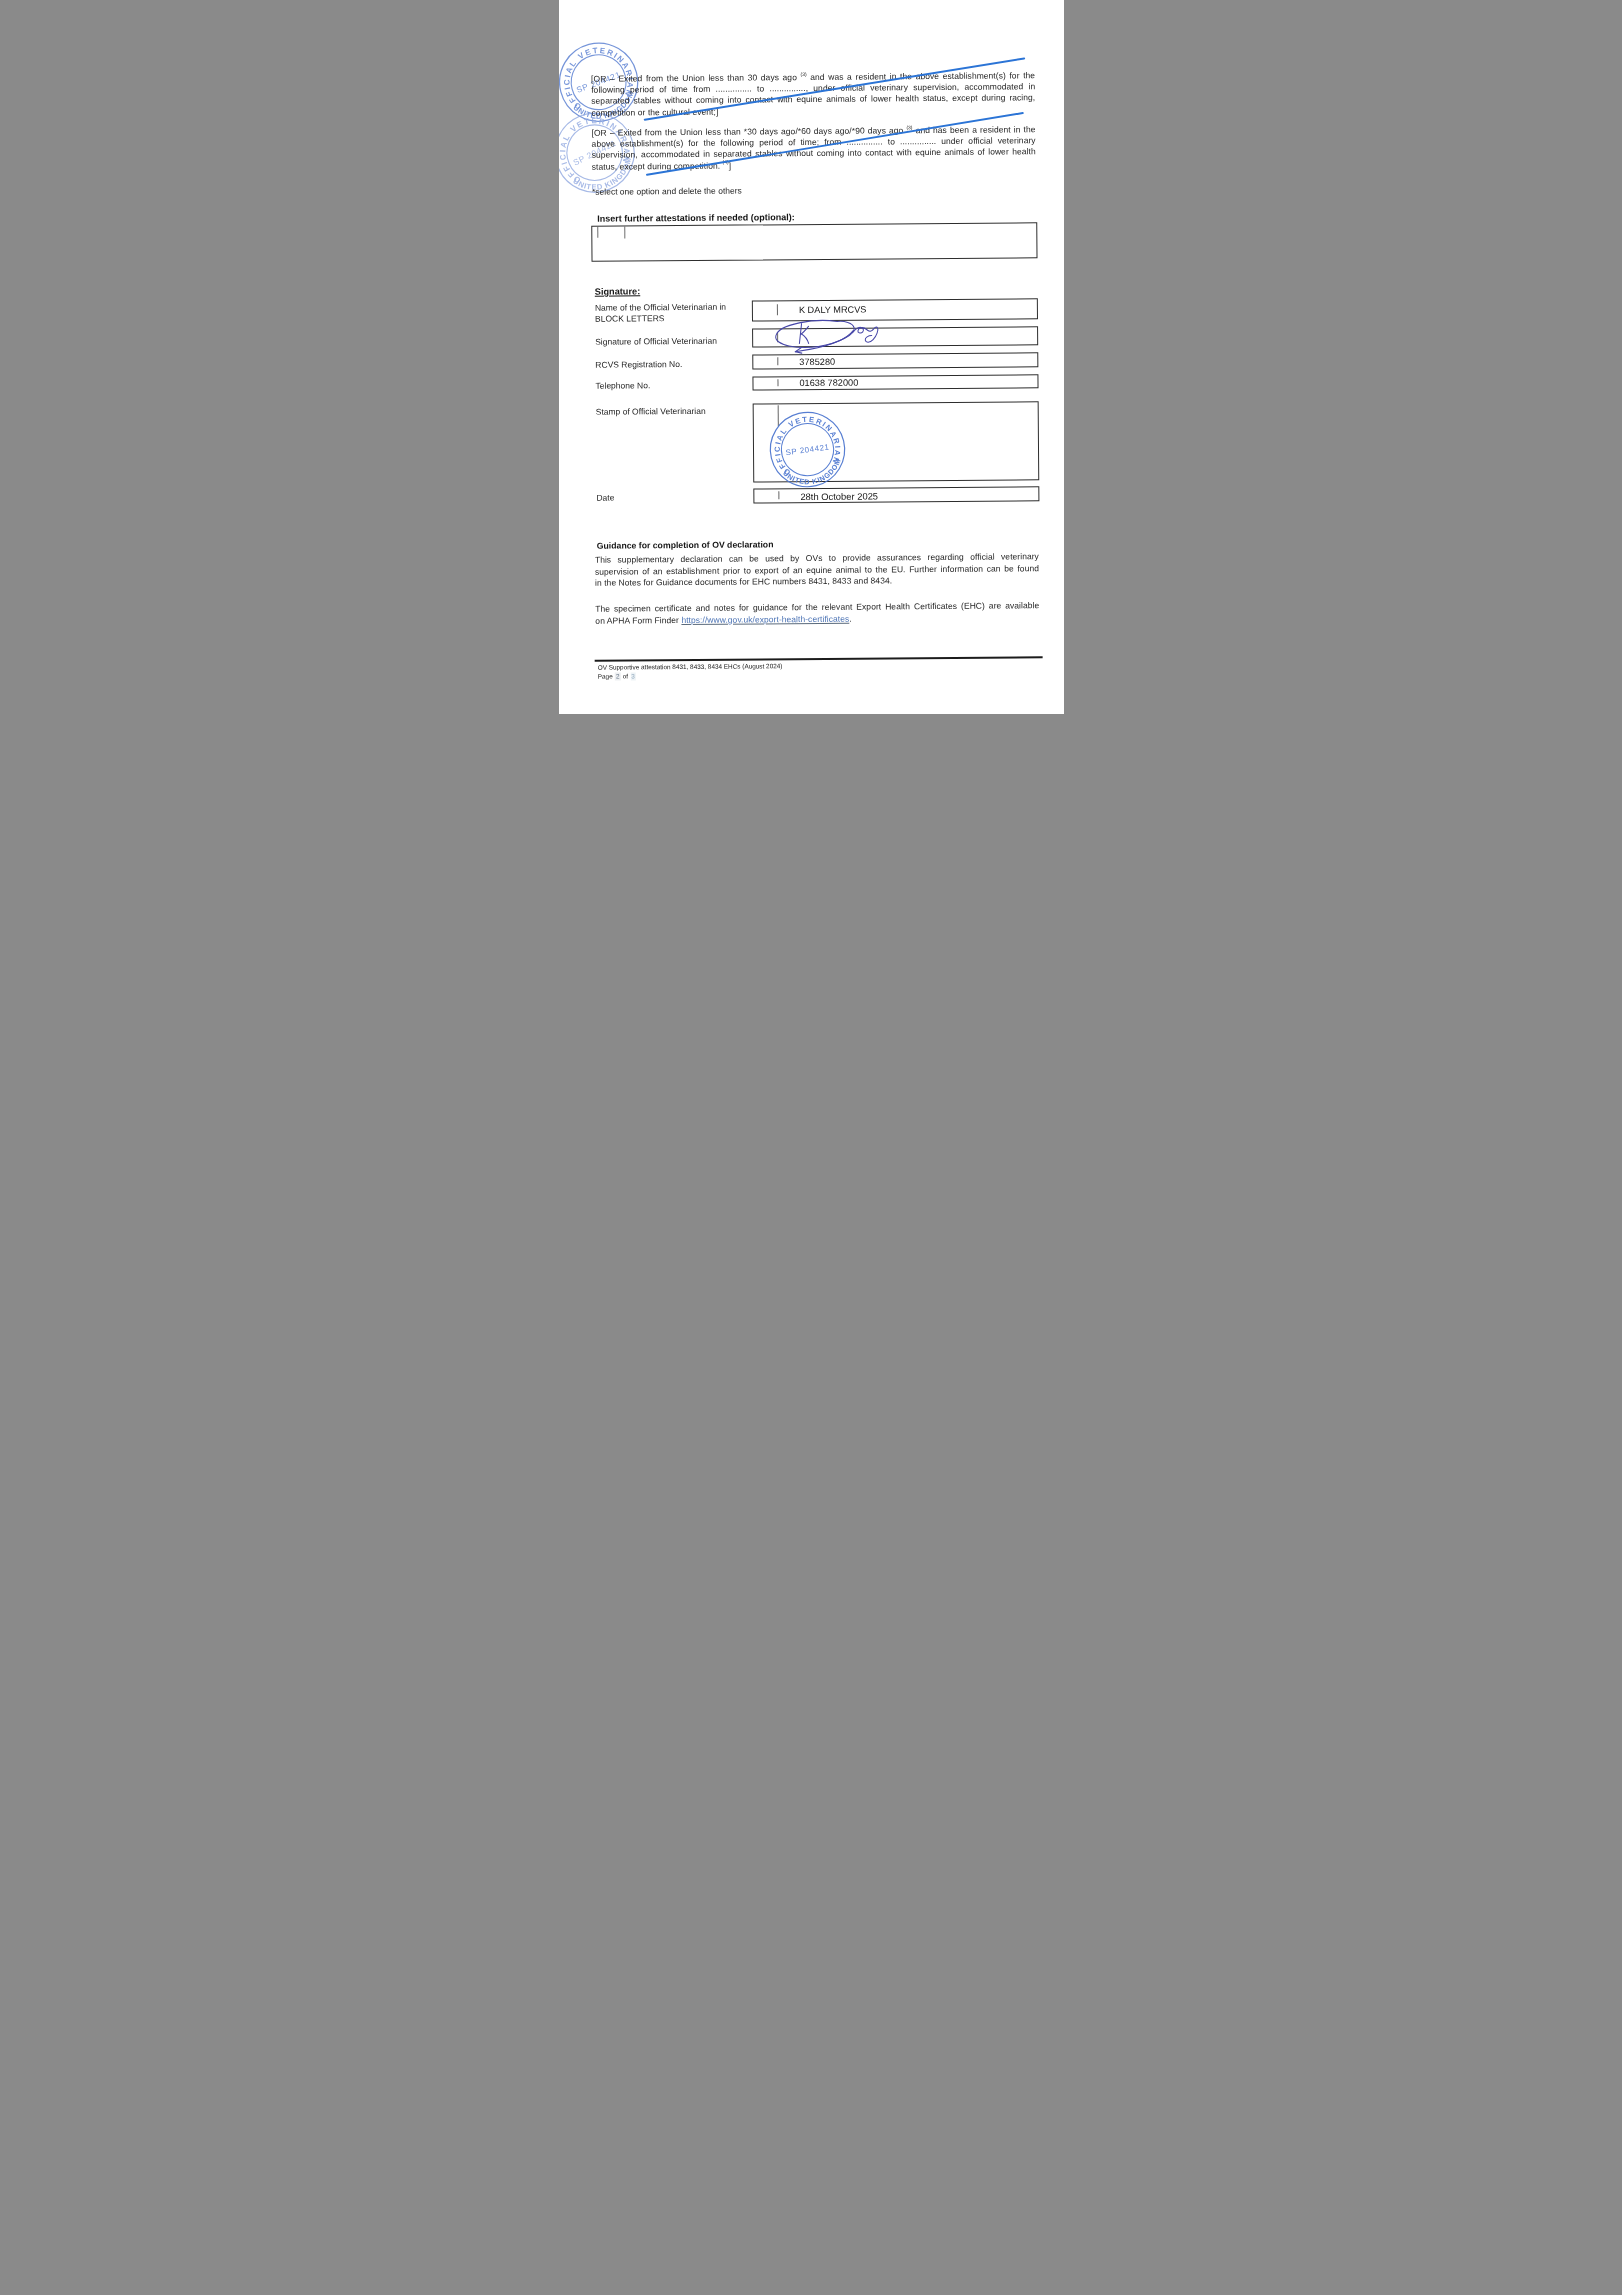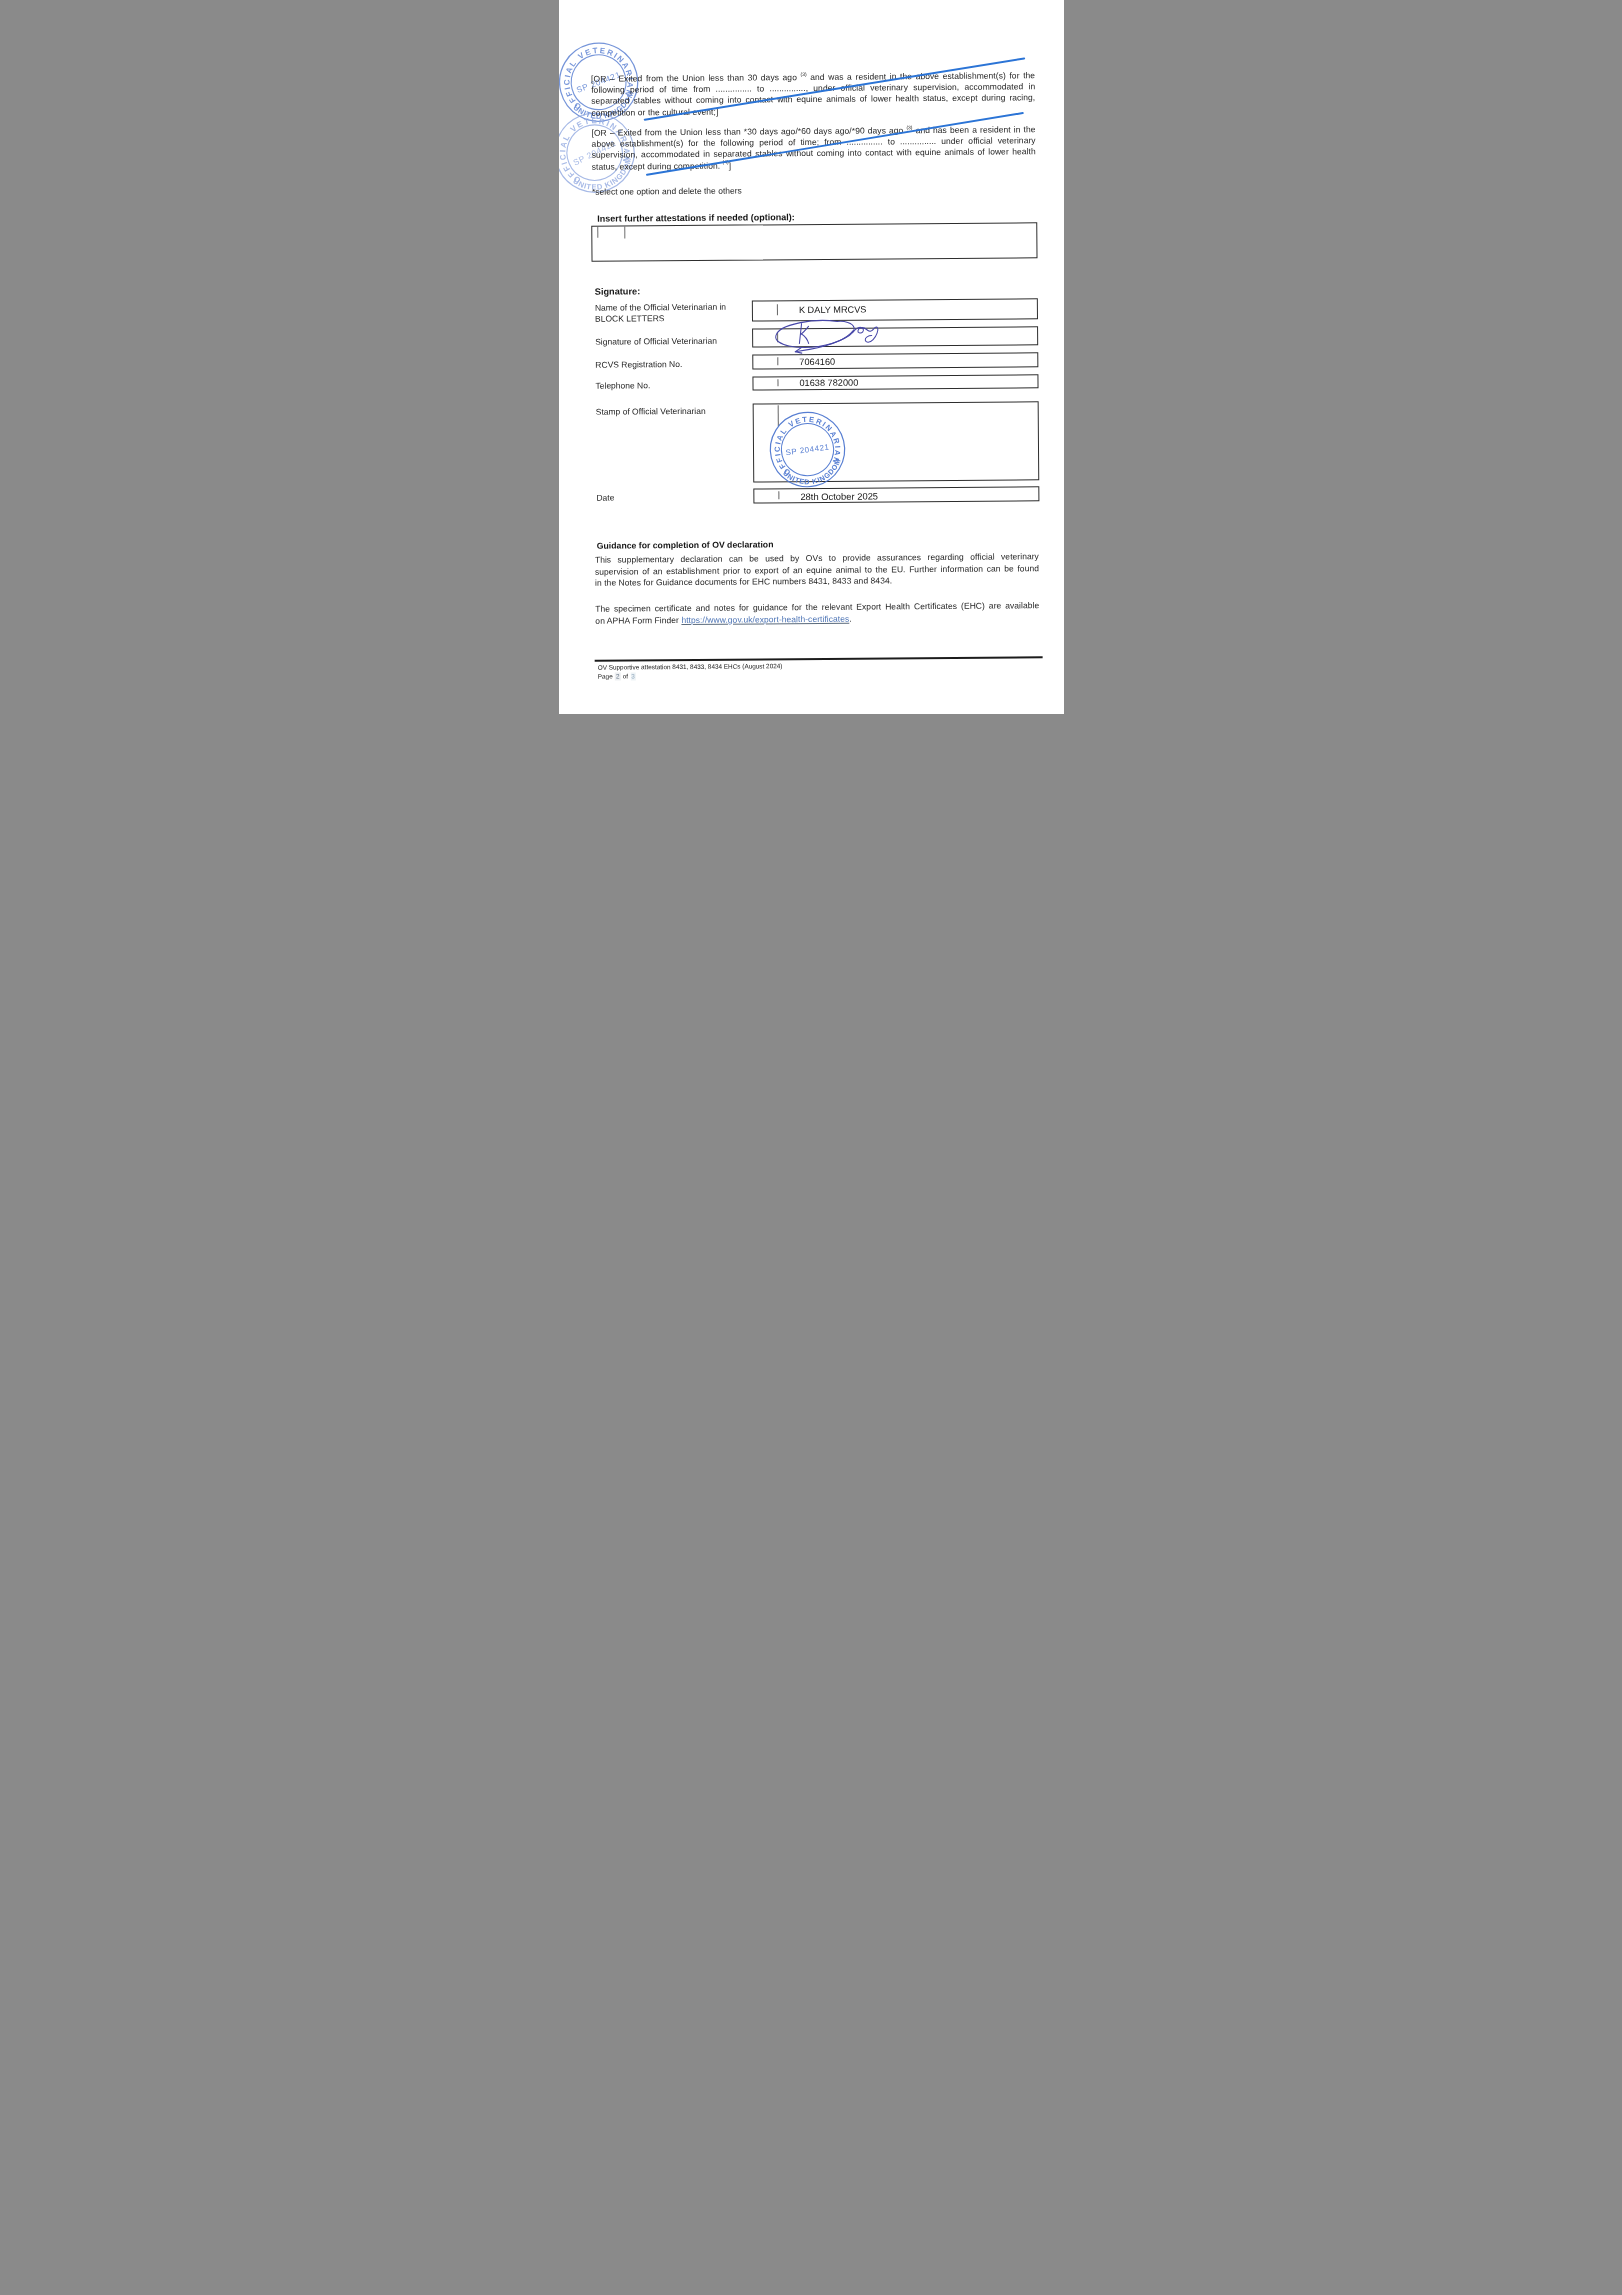--- a/index.html
+++ b/index.html
@@ -108,21 +108,21 @@
       <line x1="194" y1="378" x2="1014" y2="250" stroke="var(--strike-blue)" stroke-width="4.2" stroke-linecap="round"></line>
     </svg>
 
     <div class="note" style="top:185px;">*select one option and delete the others</div>
 
     <div class="h" style="left:39px; top:212px;">Insert further attestations if needed (optional):</div>
     <div class="box" style="left:33px; top:224px; width:446px; height:36px;"></div>
     <span class="attick" style="left:39px; top:225px; height:11px;"></span>
     <span class="attick" style="left:66px; top:225px; height:11.5px;"></span>
 
-    <div class="h" style="left:36px; top:285px; font-size:9.2px;">Signature:</div>
+    <div class="h" style="left:36px; top:285px; font-size:9.2px;text-decoration:underline;">Signature:</div>
 
     <div class="lbl" style="top:301px;">Name of the Official Veterinarian in BLOCK LETTERS</div>
     <div class="box" style="left:193px; top:300px; width:286px; height:20.7px;">
       <span class="vtick"></span>
       <span class="val" style="top:4.1px;">K DALY MRCVS</span>
     </div>
 
     <div class="lbl" style="top:335px;">Signature of Official Veterinarian</div>
     <div class="box" style="left:193px; top:328px; width:286px; height:19px;">
       <span class="vtick"></span>
@@ -133,21 +133,21 @@
       <path d="M 200 30 C 186 48 150 62 105 70 L 74 75"></path>
       <path d="M 74 75 L 87 66 M 74 75 L 88 78"></path>
       <path d="M 88 14 L 83 57"></path>
       <path d="M 103 20 C 95 30 89 35 86 37 M 87 36 C 95 41 101 50 103 57"></path>
       <path d="M 200 33 C 206 24 216 20 221 26 C 225 31 219 37 213 35 C 208 33 210 26 217 24 C 224 22 228 27 232 30 C 236 33 241 31 244 27 C 247 23 251 21 253 25 C 255 29 251 42 243 50 C 236 57 227 57 226 51 C 225 45 233 41 240 41"></path>
     </svg>
 
     <div class="lbl" style="top:358px;">RCVS Registration No.</div>
     <div class="box" style="left:193px; top:354px; width:286px; height:15px;">
       <span class="vtick"></span>
-      <span class="val" style="top:1.8px;">7064160</span>
+      <span class="val" style="top:1.8px;">3785280</span>
     </div>
 
     <div class="lbl" style="top:379px;">Telephone No.</div>
     <div class="box" style="left:193px; top:376px; width:286px; height:14.2px;">
       <span class="vtick"></span>
       <span class="val" style="top:1.4px;">01638 782000</span>
     </div>
 
     <div class="lbl" style="top:405px;">Stamp of Official Veterinarian</div>
     <div class="box" style="left:193px; top:403px; width:286px; height:79px;">

